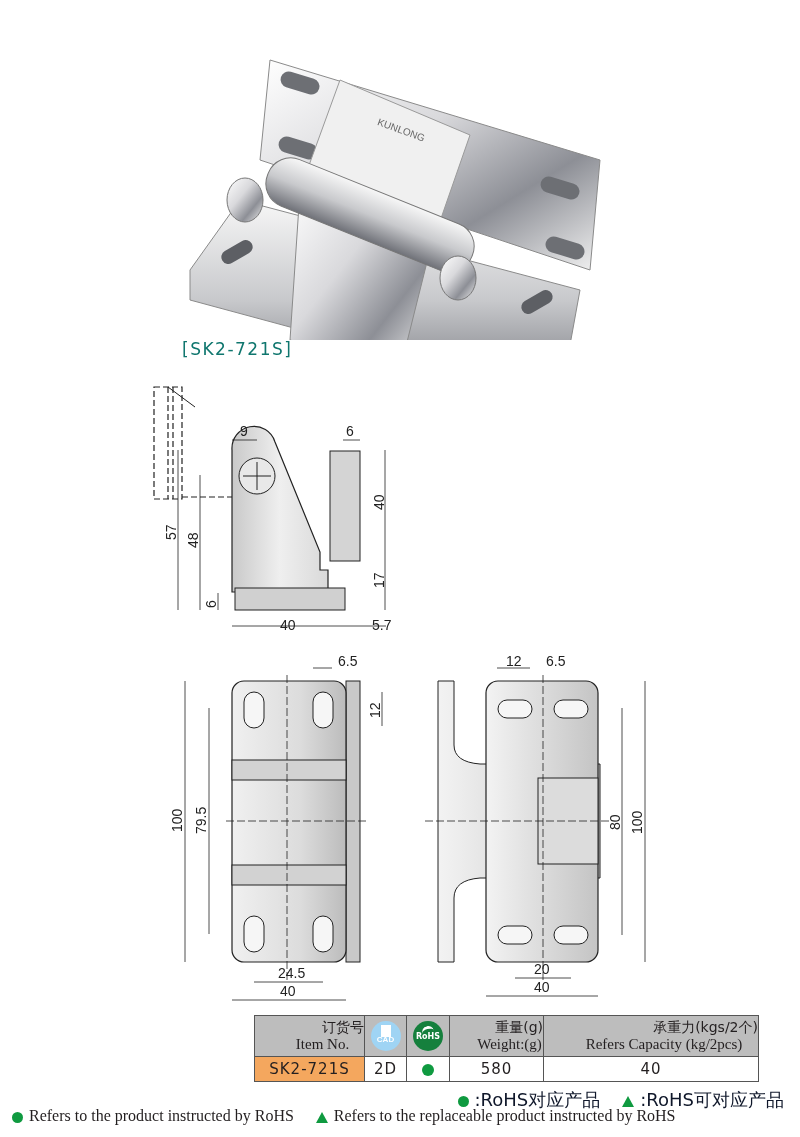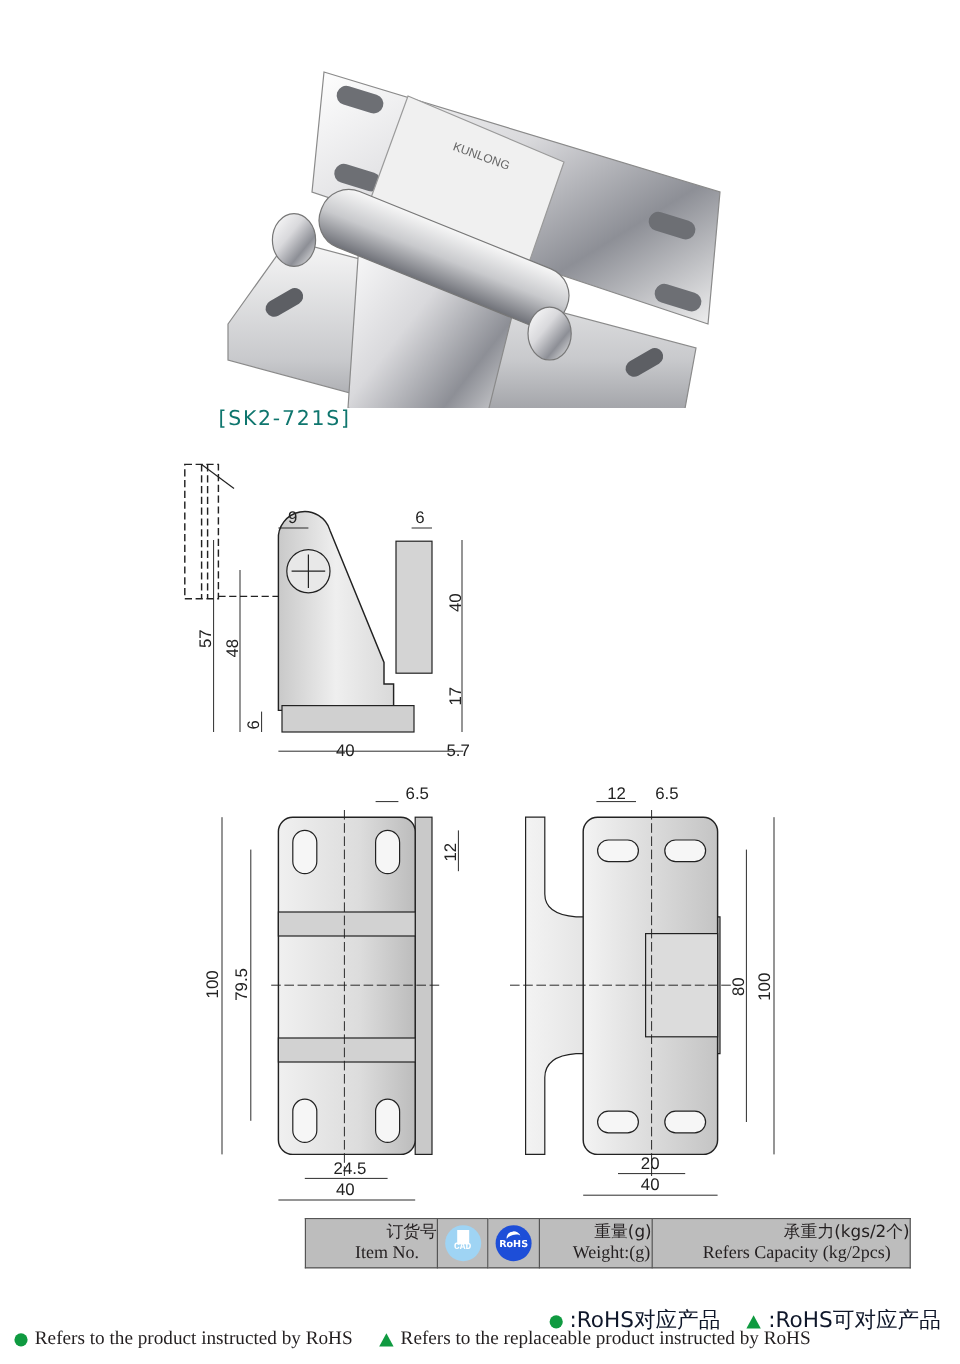--- a/index.html
+++ b/index.html
@@ -10,22 +10,22 @@
   
   .spec-table { position:absolute; left:254px; top:1015px; border-collapse:collapse; font-family:"Liberation Serif", serif; }
   .spec-table th, .spec-table td { border:1.5px solid #555; text-align:center; padding:0; }
   .spec-table th { background:#bdbdbd; font-weight:normal; height:40px; line-height:17px; font-size:15px; color:#231f20; }
   .spec-table th .cn { font-family:"DejaVu Sans", sans-serif; font-size:14px; display:block;text-align:right; }
   .spec-table th .en { display:block; font-size:15px;margin-left:26px; }
   .spec-table td { height:24px; font-size:15px; font-family:"DejaVu Sans", sans-serif; letter-spacing:1px; }
   .spec-table td.item { background:#f4a75e; }
   .cad-badge { display:inline-block; width:30px; height:30px; border-radius:50%; background:#9fd4f4; position:relative; vertical-align:middle; }
   .cad-badge .doc { position:absolute; left:10px; top:4px; width:10px; height:12px; background:#fff; }
-  .cad-badge .lbl { position:absolute; left:0; right:0; bottom:3px; font-size:8px; color:#fff; font-family:Liberation Mono, monospace; font-weight:bold; text-align:center; }
-  .rohs-badge { display:inline-block; width:30px; height:30px; border-radius:50%; background:#1d4ed8; position:relative; vertical-align:middle; }
+  .cad-badge .lbl { position:absolute; left:0; right:0; bottom:3px; font-size:8px; color:#fff; font-family:Liberation Sans, sans-serif; font-weight:bold; text-align:center; }
+  .rohs-badge { display:inline-block; width:30px; height:30px; border-radius:50%; background:#15803d; position:relative; vertical-align:middle; }
   .rohs-badge .leaf { position:absolute; left:9px; top:5px; width:12px; height:8px; border-top:3px solid #fff; border-radius:10px 10px 0 0; transform:rotate(-15deg); }
   .rohs-badge .lbl { position:absolute; left:0; right:0; bottom:6px; font-size:8px; color:#fff; font-family:"DejaVu Sans", sans-serif; font-weight:bold; text-align:center; }
   .green-dot { display:inline-block; width:12px; height:12px; border-radius:50%; background:#0f9a40; vertical-align:middle; }
   .legend-cn { right:16px; top:1088px; font-size:18px; font-family:"DejaVu Sans", sans-serif; white-space:nowrap; color:#0f172a; }
   .legend-en { left:12px; top:1107px; font-size:16px; font-family:"Liberation Serif", serif; white-space:nowrap; color:#231f20;text-align:right; }
   .dot { display:inline-block; width:11px; height:11px; border-radius:50%; background:#0f9a40; vertical-align:middle; margin-right:6px; }
   .tri { display:inline-block; width:0; height:0; border-left:6px solid transparent; border-right:6px solid transparent; border-bottom:11px solid #0f9a40; vertical-align:middle; margin-right:6px; }
   .sp { display:inline-block; width:22px; }
 </style>
 </head>
@@ -203,20 +203,27 @@
     </th>
     <th style="width:93px">
       <span class="cn">重量(g)</span>
       <span class="en">Weight:(g)</span>
     </th>
     <th style="width:214px">
       <span class="cn">承重力(kgs/2个)</span>
       <span class="en">Refers Capacity (kg/2pcs)</span>
     </th>
   </tr>
+  <tr>
+    <td class="item">SK2-721S</td>
+    <td>2D</td>
+    <td><span class="green-dot"></span></td>
+    <td>580</td>
+    <td>40</td>
+  </tr>
 </tbody>
   </table>
 
 <div class="abs legend-cn">
   <span class="dot"></span><span>:RoHS对应产品</span><span class="sp"></span><span class="tri"></span><span>:RoHS可对应产品</span>
 </div>
 <div class="abs legend-en">
   <span class="dot"></span><span>Refers to the product instructed by RoHS</span><span class="sp"></span><span class="tri"></span><span>Refers to the replaceable product instructed by RoHS</span>
 </div>
 

